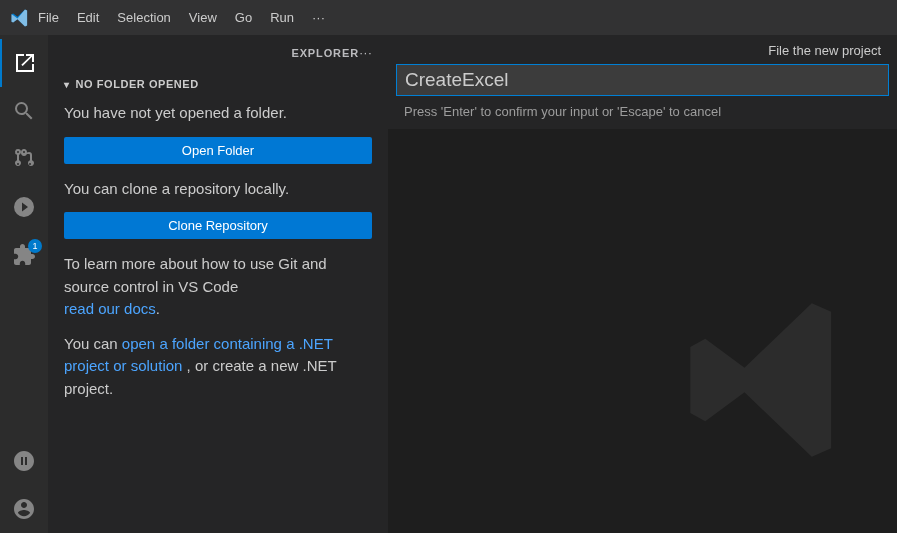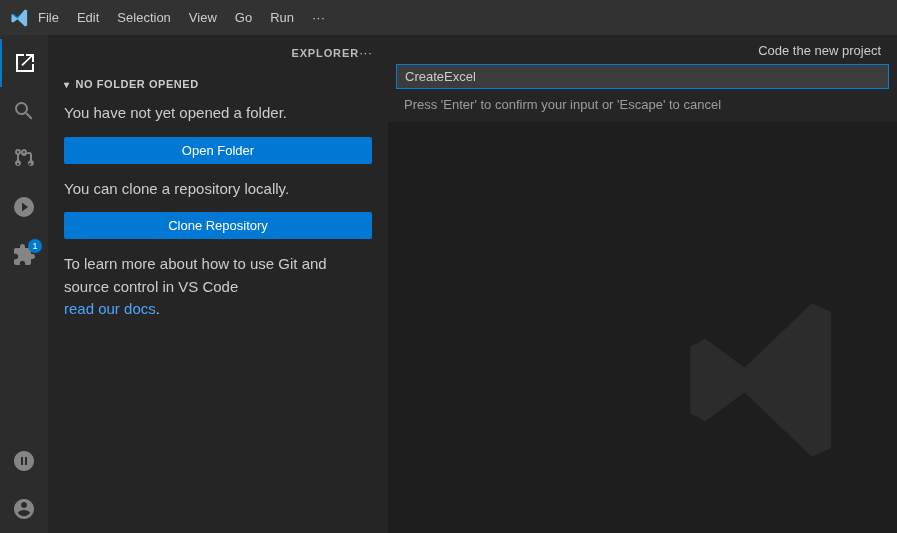--- a/index.html
+++ b/index.html
@@ -192,21 +192,21 @@
       background: #3c3c3c;
       display: flex;
       align-items: center;
       padding: 4px 8px;
     }
     .command-palette-input {
       background: transparent;
       border: none;
       outline: none;
       color: #cccccc;
-      font-size: 13px;
+      font-size: 19px;
       flex: 1;
       caret-color: #aeafad;
     }
     .command-palette-hint {
       padding: 8px 16px 10px 16px;
       color: #9d9d9d;
       font-size: 13px;
     }
 
     
@@ -312,27 +312,32 @@
       </div>
       <p class="sidebar-text">You have not yet opened a folder.</p>
       <button class="sidebar-btn">Open Folder</button>
       <p class="sidebar-text">You can clone a repository locally.</p>
       <button class="sidebar-btn">Clone Repository</button>
       <p class="sidebar-text">
         <span>To learn more about how to use Git and source control in VS Code</span>
         <br>
         <a href="#" class="sidebar-link">read our docs</a>.
       </p>
+      <p class="sidebar-text">
+        <span>You can</span>
+        <a href="#" class="sidebar-link">open a folder containing a .NET project or solution</a>
+        <span>, or create a new .NET project.</span>
+      </p>
     </div>
   </div>
 
   <div class="editor-area">
 
     <div class="command-palette">
-      <div class="command-palette-title">Code the new project</div>
+      <div class="command-palette-title">File the new project</div>
       <div class="command-palette-input-wrap">
         <input type="text" class="command-palette-input" value="CreateExcel" style="">
       </div>
       <div class="command-palette-hint">Press 'Enter' to confirm your input or 'Escape' to cancel</div>
     </div>
 
     <div class="editor-watermark">
       <svg viewBox="0 0 100 100" fill="#ffffff">
         <path d="M74.9 7.4L37.5 43.2 15.7 27.1 7.4 31.7v36.6l8.3 4.6 21.8-16.1 37.4 35.8 10.7-4.7V12.1z"></path>
       </svg>

